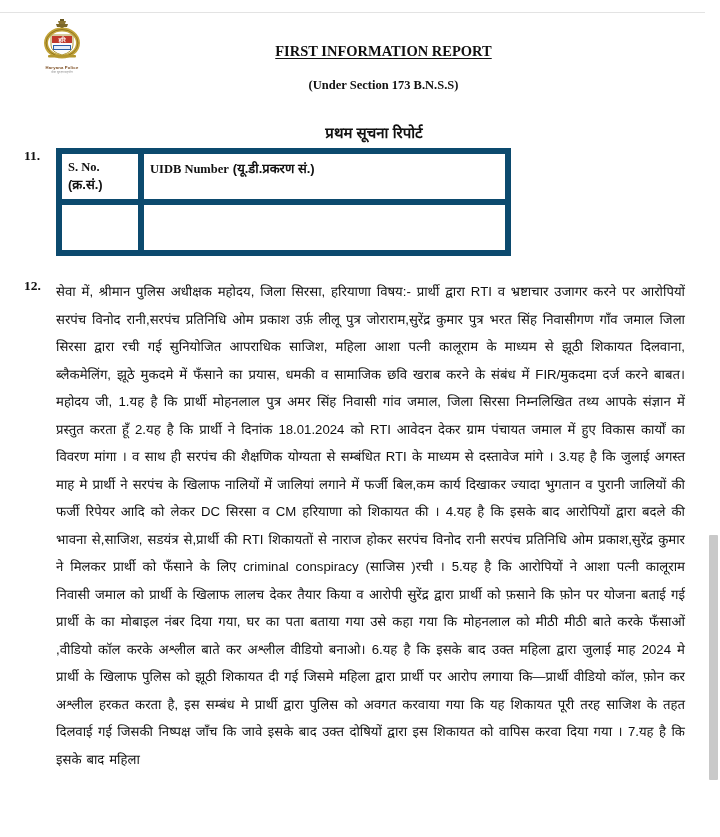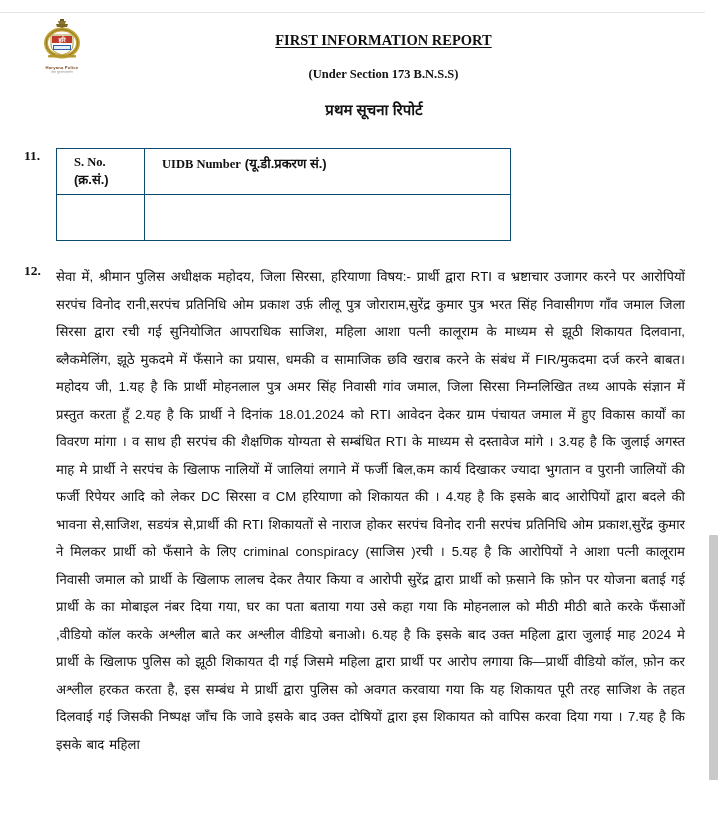--- a/index.html
+++ b/index.html
@@ -77,40 +77,40 @@
     font-size: 15.5px;
     font-weight: bold;
     letter-spacing: -0.1px;
     margin-top: 12px;
   }
   .title-main u { text-decoration: underline; text-underline-offset: 2px; }
 
   .title-sub {
     text-align: center;
     padding-left: 62px;
-    margin-top: 14px;
+    margin-top: 25px;
     font-size: 14.5px;
     font-weight: bold;
     font-family: "Liberation Serif", serif;
   }
   .title-sub u { text-decoration: underline; text-underline-offset: 2px; }
 
   .title-sub2 {
     text-align: center;
     padding-left: 62px;
     margin-top: 18px;
     font-size: 12.5px;
     font-weight: bold;
     font-family: "Liberation Serif", serif;
   }
 
   .title-hindi {
     text-align: center;
     padding-left: 43px;
-    margin-top: 17px;
+    margin-top: 29px;
     font-size: 15px;
     font-weight: bold;
     font-family: "Liberation Sans", sans-serif;
   }
 
   
   .section {
     position: relative;
     padding-left: 56px;
     padding-right: 18px;
@@ -137,23 +137,23 @@
 
   
   .uidb-table {
     margin-top: 13px;
     margin-left: 0px;
     border-collapse: collapse;
     width: 455px;
     table-layout: fixed;
   }
   .uidb-table td {
-    border: 1px solid #0c4a6e;
+    border: 6px solid #0c4a6e;
     vertical-align: top;
-    padding: 5px 7px 6px 17px;
+    padding: 5px 7px 6px 6px;
     height: 34px;
   }
   .uidb-table .col-sno { width: 63px; }
   .th-en {
     font-size: 12.5px;
     font-weight: bold;
     font-family: "Liberation Serif", serif;
     line-height: 1.28;
   }
   .th-hi {

